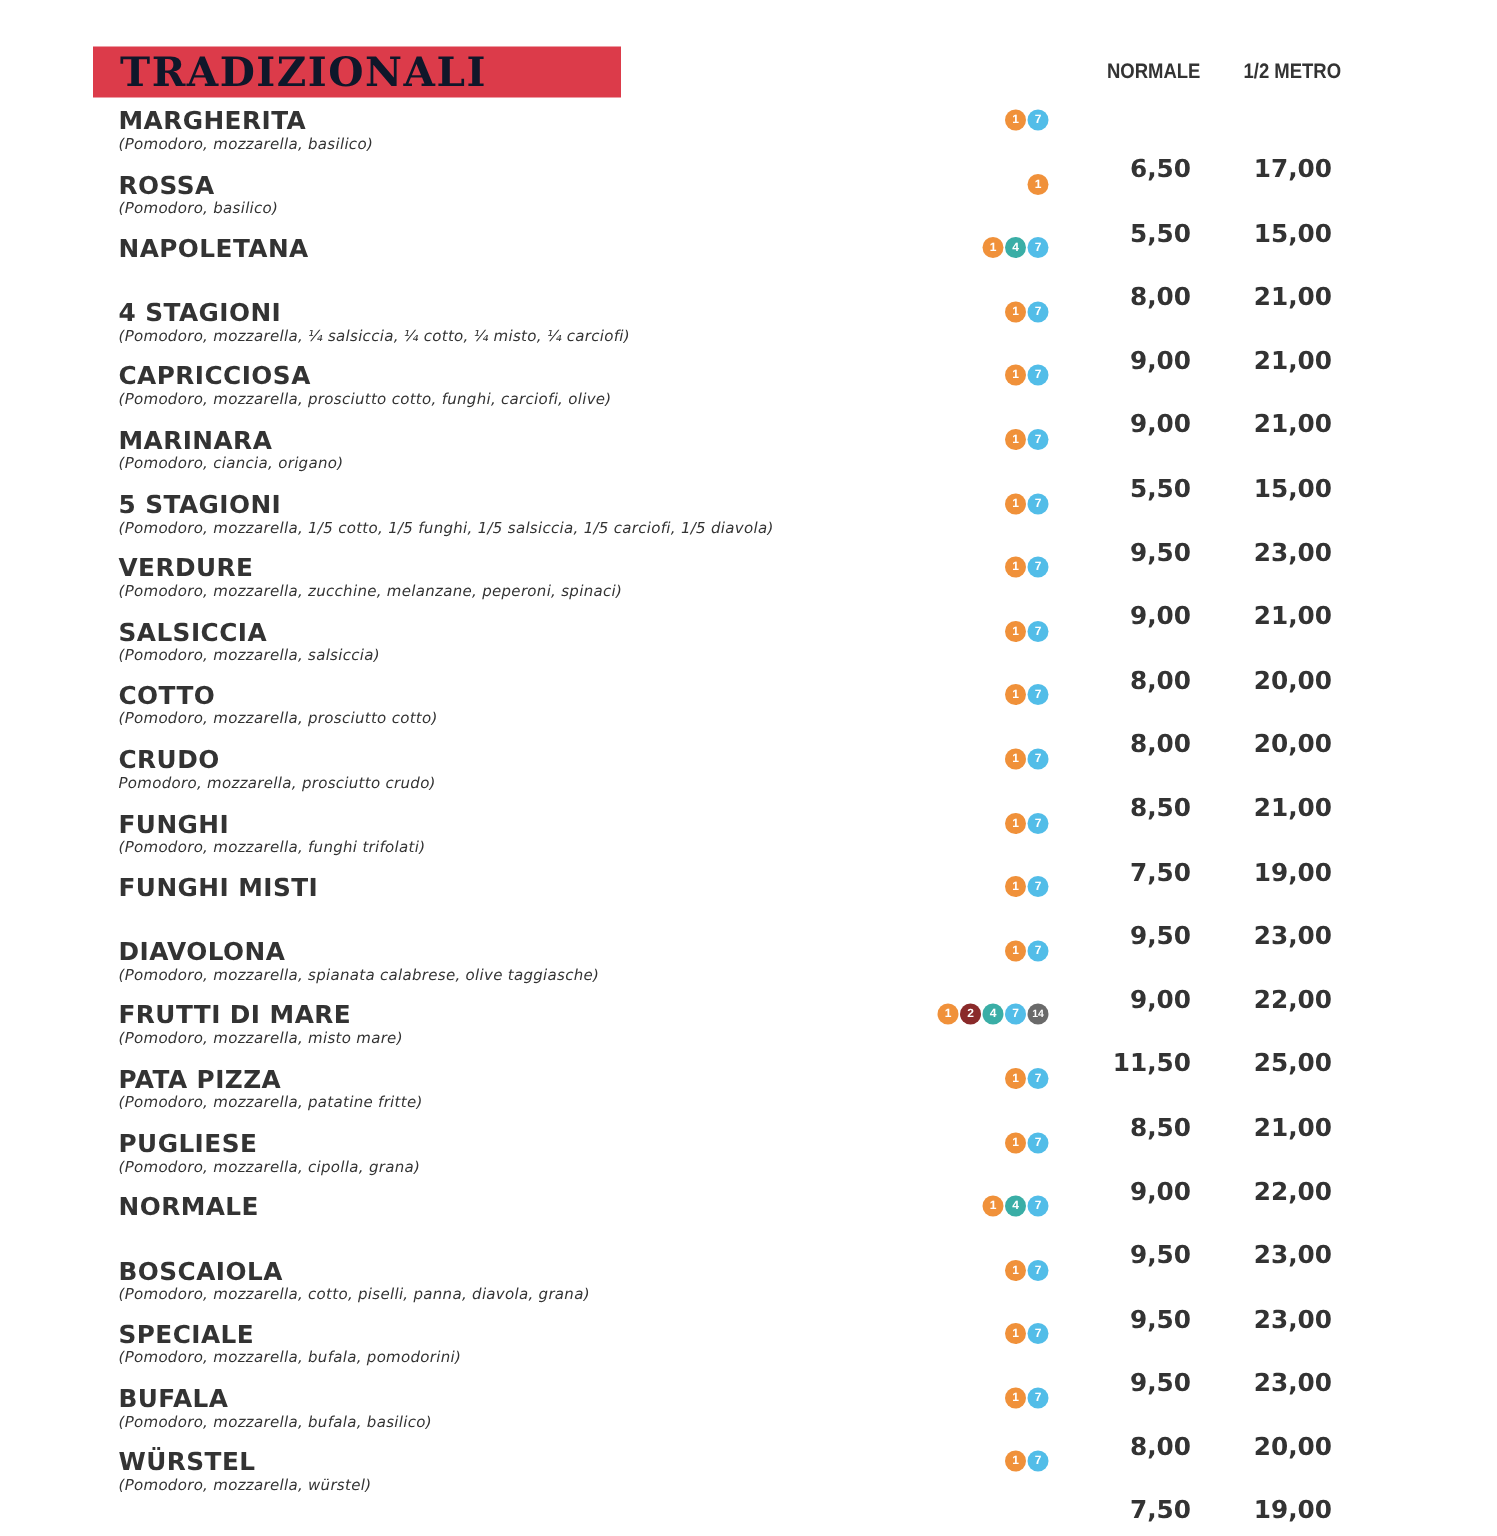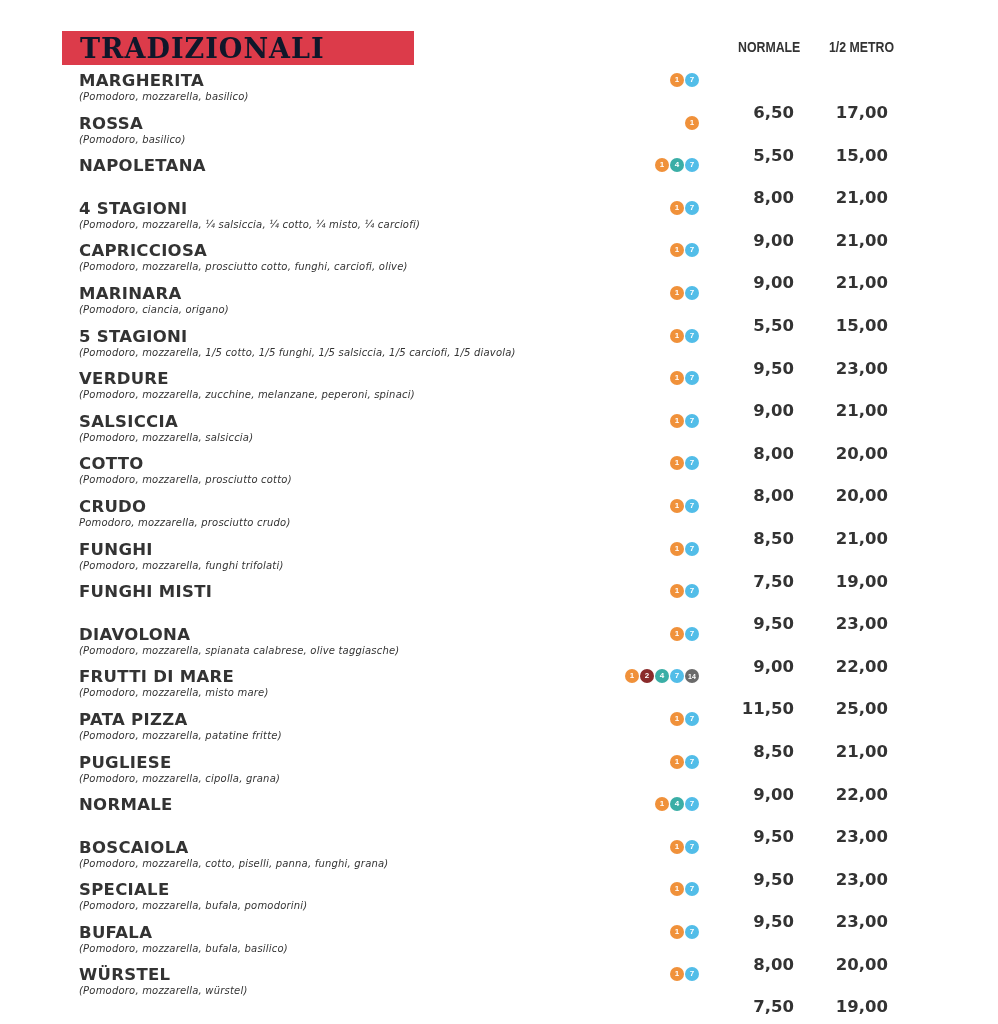--- a/index.html
+++ b/index.html
@@ -219,21 +219,21 @@
     <div class="badges">
         <span class="badge b1">1</span>
         <span class="badge b4">4</span>
         <span class="badge b7">7</span>
       </div>
     <span class="price price-normale">9,50</span>
     <span class="price price-metro">23,00</span>
   </div>
     <div class="item">
     <span class="item-name">BOSCAIOLA</span>
-    <span class="item-desc">(Pomodoro, mozzarella, cotto, piselli, panna, funghi, grana)</span>
+    <span class="item-desc">(Pomodoro, mozzarella, cotto, piselli, panna, diavola, grana)</span>
     <div class="badges">
         <span class="badge b1">1</span>
         <span class="badge b7">7</span>
       </div>
     <span class="price price-normale">9,50</span>
     <span class="price price-metro">23,00</span>
   </div>
     <div class="item">
     <span class="item-name">SPECIALE</span>
     <span class="item-desc">(Pomodoro, mozzarella, bufala, pomodorini)</span>

